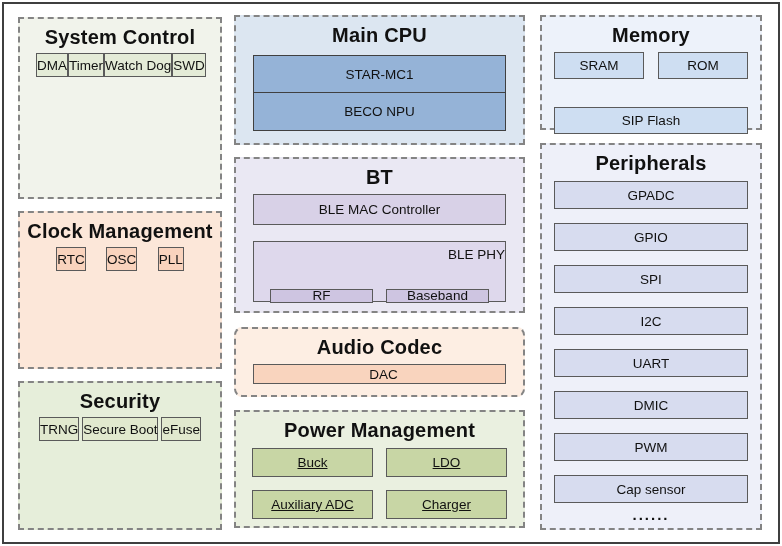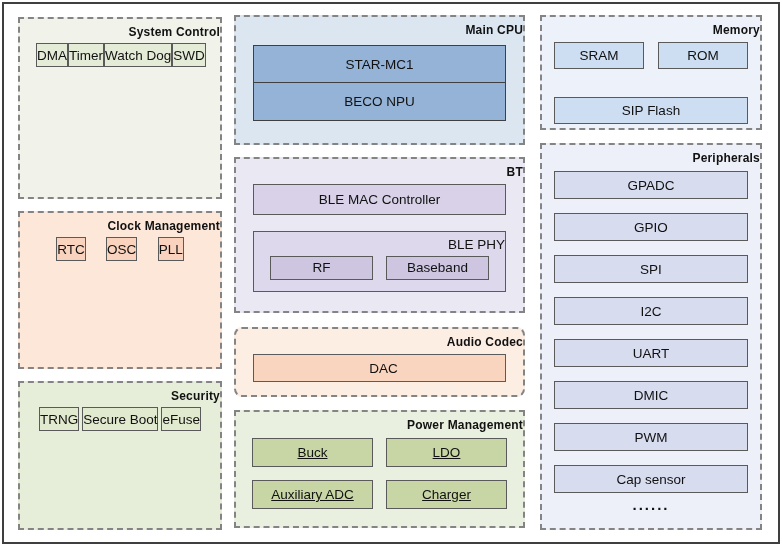--- a/index.html
+++ b/index.html
@@ -7,21 +7,21 @@
     width:782px;height:546px;position:relative;background:#ffffff;
     font-family:"Liberation Sans",sans-serif;color:#111;overflow:hidden;
   }
   .frame{position:absolute;inset:2px;border:2px solid var(--frame-border,#3f3f3f);}
   .panel{
     position:absolute;box-sizing:border-box;
     border:2px dashed var(--panel-dash-border,#848484);
     display:flex;flex-direction:column;
   }
   .panel-title{
-    font-weight:bold;font-size:12px;text-align:right;
+    font-weight:bold;font-size:20px;text-align:center;
     padding:6px 0 4px;line-height:1.2;flex:0 0 auto;letter-spacing:.2px;
   }
   .box{
     box-sizing:border-box;border:1px solid var(--box-border,#5a5a5a);
     display:flex;align-items:center;justify-content:center;
     font-size:13.5px;height:24px;flex:0 0 auto;white-space:nowrap;
   }
   .vstack{flex:1;display:flex;flex-direction:row;justify-content:space-evenly;padding:0 16px 4px;}
 
   
@@ -39,24 +39,24 @@
   .cpu-stack .box + .box{border-top:none;}
 
   .p-bt{left:234px;top:157px;width:291px;height:156px;background:var(--purple-panel,#eae8f3);}
   .p-bt .mac{margin:1px 17px 0;height:31px;background:var(--purple-box,#d8d1e7);}
   .phy-group{
     margin:16px 17px 0;height:61px;box-sizing:border-box;
     border:1px solid var(--box-border,#5a5a5a);background:var(--purple-phy-box,#ded8ec);
   }
   .phy-title{font-size:13.5px;text-align:right;padding-top:4px;line-height:1.3;}
   .phy-row{display:flex;gap:13px;padding:2px 16px 0;}
-  .phy-row .box{flex:1;height:24px;background:var(--purple-sub-box,#cec5e1);}
+  .phy-row .box{flex:1;height:14px;background:var(--purple-sub-box,#cec5e1);margin-top:23px;}
 
   .p-audio{left:234px;top:327px;width:291px;height:70px;background:var(--audio-panel,#fdeee3);border-radius:8px;}
-  .p-audio .box{margin:1px 17px 0;height:28px;background:var(--audio-box,#f9d4be);padding-left:8px;}
+  .p-audio .box{margin:1px 17px 0;height:20px;background:var(--audio-box,#f9d4be);padding-left:8px;}
 
   .p-power{left:234px;top:410px;width:291px;height:118px;background:var(--power-panel,#eaf0e0);}
   .power-grid{display:grid;grid-template-columns:1fr 1fr;gap:13px;padding:2px 16px 0;}
   .power-grid .box{height:29px;background:var(--power-box,#c8d6a5);text-decoration:underline;}
 
   
   .p-mem{left:540px;top:15px;width:222px;height:115px;background:var(--memory-panel,#edf2fa);}
   .mem-row{display:flex;gap:14px;padding:1px 12px 0;justify-content:space-between;}
   .mem-row .box{flex:1;height:27px;background:var(--memory-box,#cedef2);}
   .mem-wide{margin:28px 12px 0;height:27px;background:var(--memory-box,#cedef2);}

